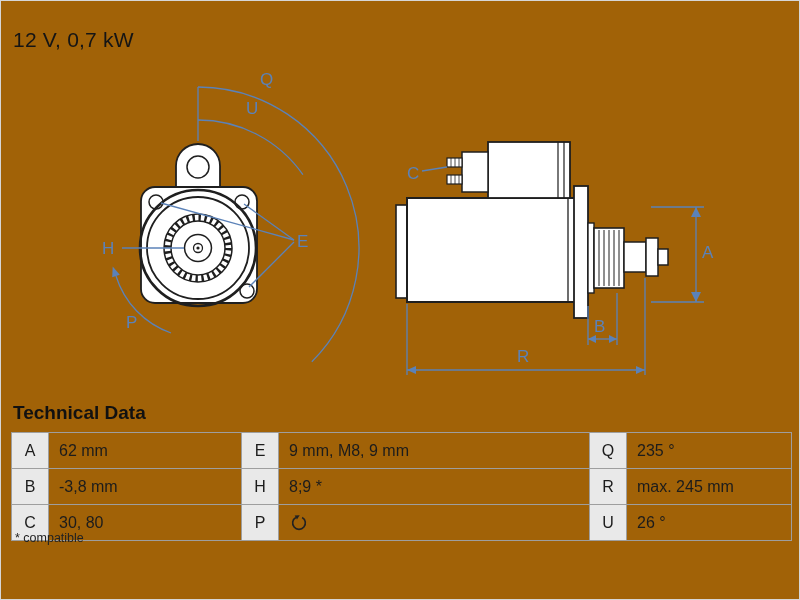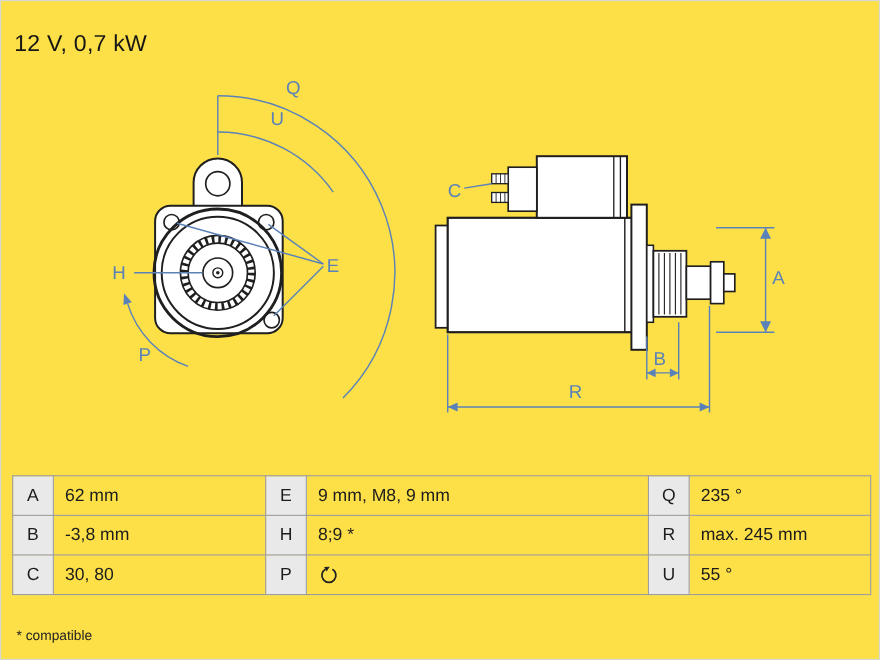--- a/index.html
+++ b/index.html
@@ -1,31 +1,31 @@
 <!DOCTYPE html>
 <html style="--blue: #5b82b8; --ink: #1f1f1f;"><head>
 <meta charset="utf-8">
 <style>
   :root{ --blue:#5b82b8; --ink:#1f1f1f; }
   *{margin:0;padding:0;box-sizing:border-box}
   html,body{width:800px;height:600px;background:#fff;font-family:"Liberation Sans",sans-serif;color:#1c1c1c}
-  .page{position:relative;width:800px;height:600px;background:#fde047;border:1px solid #d6d6d6;overflow:hidden}
+  .page{position:relative;width:800px;height:600px;background:#a16207;border:1px solid #d6d6d6;overflow:hidden}
   .title{position:absolute;left:12px;top:27px;font-size:21px;color:#151515;letter-spacing:.2px}
   svg.drawing{position:absolute;left:0;top:0}
   .ln{fill:none;stroke:var(--ink)}
   .lnf{fill:#fff;stroke:var(--ink)}
   .bl{fill:none;stroke:var(--blue);stroke-width:1.3}
   .blf{fill:var(--blue);stroke:none}
   text.blab{fill:var(--blue);font-size:17px;font-family:"Liberation Sans",sans-serif}
   .tech-heading{position:absolute;left:12px;top:401px;font-size:19px;font-weight:bold;color:#111}
   table.tbl{position:absolute;left:10px;top:431px;width:780px;border-collapse:collapse;table-layout:fixed}
   table.tbl td{border:1px solid #9e9e9e;height:36px;font-size:16px;vertical-align:middle;padding:0 10px;color:#1c1c1c}
   td.k{background:#e9e9e9;text-align:center;padding:0}
   td.v .rot-icon{vertical-align:middle}
-  .footnote{position:absolute;left:14px;top:570px;font-size:12.5px;color:#222}
+  .footnote{position:absolute;left:14px;top:530px;font-size:12.5px;color:#222}
 </style>
 </head>
 <body>
 
 <div class="page">
 
   <div class="title">12 V, 0,7 kW</div>
 
   <svg class="drawing" width="800" height="400" viewBox="0 0 800 400">
 
@@ -96,20 +96,21 @@
       <path class="bl" d="M406,369 H644"></path>
       <polygon class="blf" points="406,369 415,365 415,373"></polygon>
       <polygon class="blf" points="644,369 635,365 635,373"></polygon>
       <text class="blab" x="406" y="178">C</text>
       <text class="blab" x="701" y="257">A</text>
       <text class="blab" x="593" y="331">B</text>
       <text class="blab" x="516" y="361">R</text>
     </g>
   </svg>
 
+  <div class="tech-heading">Technical Data</div>
 
   <table class="tbl">
     <colgroup>
       <col style="width:37px">
         <col style="width:193px">
       <col style="width:37px">
         <col style="width:311px">
       <col style="width:37px">
         <col style="width:165px">
     </colgroup>
@@ -134,20 +135,20 @@
         <td class="k">C</td>
         <td class="v">30, 80</td>
         <td class="k">P</td>
         <td class="v">
           <svg class="rot-icon" width="20" height="20" viewBox="0 0 22 22">
             <path d="M14.5,4.94 A7,7 0 1 1 7.5,4.94" fill="none" stroke="#222" stroke-width="1.8"></path>
             <polygon points="11.8,2.4 8.75,7.1 6.25,2.8" fill="#222"></polygon>
           </svg>
         </td>
         <td class="k">U</td>
-        <td class="v">55 °</td>
+        <td class="v">26 °</td>
       </tr>
     </tbody>
   </table>
 
   <div class="footnote">* compatible</div>
 
 </div>
 
 </body></html>

